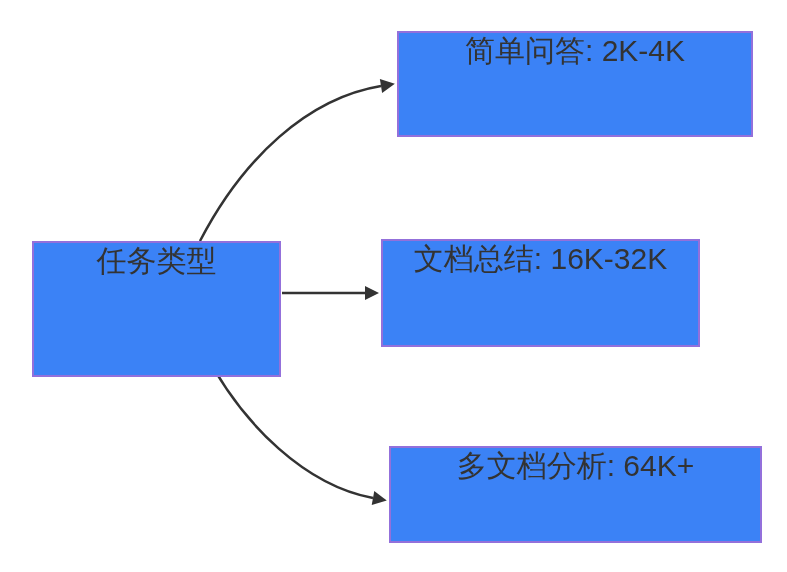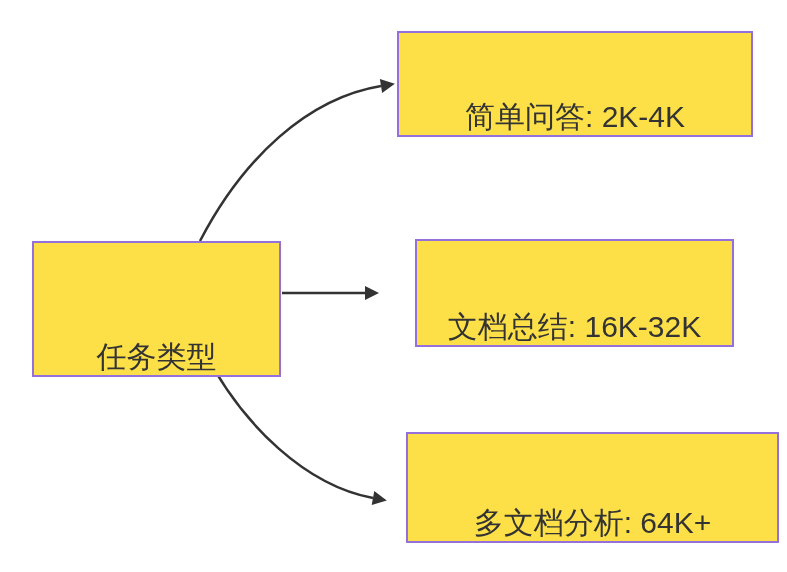--- a/index.html
+++ b/index.html
@@ -19,38 +19,38 @@
     position: absolute;
     left: 0;
     top: 0;
     width: 787px;
     height: 572px;
     z-index: 1;
   }
   .node {
     position: absolute;
     box-sizing: border-box;
-    background: #fde047;
+    background: #3b82f6;
     border: 2px solid #9370DB;
     display: flex;
-    align-items: flex-end;
+    align-items: flex-start;
     justify-content: center;
     z-index: 2;
   }
   .node-label {
     color: #333333;
     font-size: 30px;
     line-height: 1.2;
     white-space: nowrap;
     text-align: center;
   }
   .node-root     { left: 32px;  top: 241px; width: 249px; height: 136px; }
   .node-qa       { left: 397px; top: 31px;  width: 356px; height: 106px; }
-  .node-summary  { left: 381px; top: 239px; width: 319px; height: 108px; margin-left: 34px; }
-  .node-multidoc { left: 389px; top: 432px; width: 373px; height: 111px; margin-left: 17px; }
+  .node-summary  { left: 381px; top: 239px; width: 319px; height: 108px; }
+  .node-multidoc { left: 389px; top: 446px; width: 373px; height: 97px; }
   .edge {
     fill: none;
     stroke: #333333;
     stroke-width: 2.5px;
   }
 </style>
 </head>
 <body>
 
 <div class="canvas">

